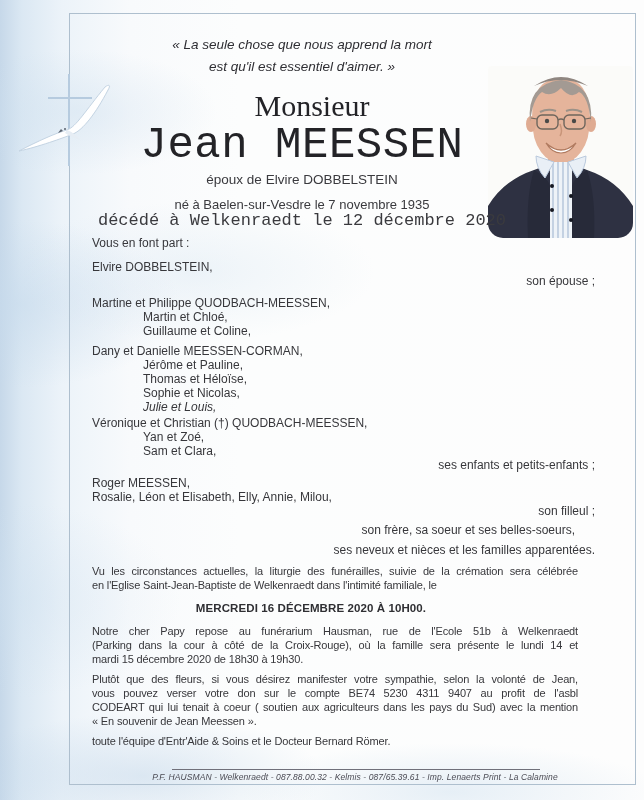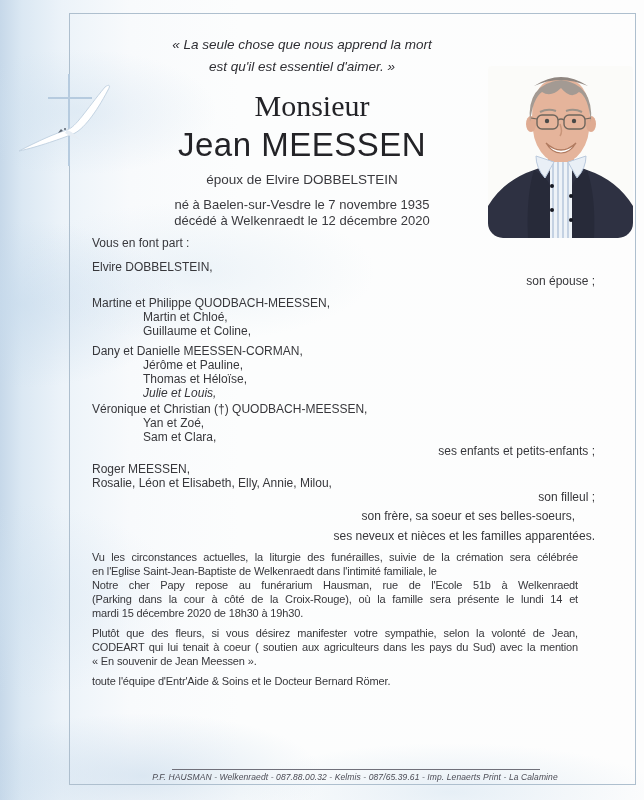--- a/index.html
+++ b/index.html
@@ -22,24 +22,24 @@
   .cross-h{position:absolute;left:48px;top:97px;width:44px;height:2px;background:#b6cbdf;}
   .gull{position:absolute;left:16px;top:80px;width:104px;height:82px;}
   
   .photo{position:absolute;left:488px;top:66px;width:145px;height:172px;background:#fdfdfc;
          border-radius:4px 4px 15px 15px;overflow:hidden;}
   
   .header{position:absolute;left:69px;top:36px;width:466px;text-align:center;}
   .quote{font-style:italic;font-size:13.5px;color:#2e2e33;line-height:17px;}
   .quote2{margin-top:5px;}
   .title{margin-top:13px;font-family:"Liberation Serif",serif;font-size:30px;color:#232327;line-height:36px;padding-left:20px;}
-  .name{font-family:Liberation Sans, sans-serif;font-size:33px;color:#232327;line-height:42px;letter-spacing:.5px;}
+  .name{font-family:Liberation Mono, monospace;font-size:44px;color:#232327;line-height:42px;letter-spacing:.5px;}
   .spouse{margin-top:5px;font-size:13.5px;color:#3a3a3e;line-height:17px;}
   .bornline{margin-top:9px;font-size:13px;line-height:16px;color:#3a3a3e;}
-  .diedline{font-size:13px;line-height:16px;color:#3a3a3e;}
+  .diedline{font-size:17px;line-height:16px;color:#3a3a3e;font-family:Liberation Mono, monospace;}
   
   .main{position:absolute;left:92px;top:236px;width:503px;font-size:12px;line-height:14px;color:#37373b;}
   .ln{white-space:nowrap;}
   .ind{padding-left:51px;}
   .rgt{text-align:right;}
   .rgt2{text-align:right;padding-right:20px;}
   .mb10{margin-bottom:10px;} .mb8{margin-bottom:8px;} .mb7{margin-bottom:7px;text-align:right;}
   .mb6{margin-bottom:6px;} .mb5{margin-bottom:5px;} .mb4{margin-bottom:4px;} .mb2{margin-bottom:2px;font-style:italic;}
   .para{width:486px;font-size:11px;letter-spacing:-.15px;line-height:14px;color:#37373b;}
   .pl{text-align:justify;text-align-last:justify;white-space:nowrap;}
@@ -129,49 +129,52 @@
     <div class="ln">Elvire DOBBELSTEIN,</div>
     <div class="ln rgt mb8">son épouse ;</div>
 
     <div class="ln">Martine et Philippe QUODBACH-MEESSEN,</div>
     <div class="ln ind">Martin et Chloé,</div>
     <div class="ln ind mb6">Guillaume et Coline,</div>
 
     <div class="ln">Dany et Danielle MEESSEN-CORMAN,</div>
     <div class="ln ind">Jérôme et Pauline,</div>
     <div class="ln ind">Thomas et Héloïse,</div>
+    <div class="ln ind">Sophie et Nicolas,</div>
     <div class="ln ind mb2">Julie et Louis,</div>
 
     <div class="ln">Véronique et Christian (†) QUODBACH-MEESSEN,</div>
     <div class="ln ind">Yan et Zoé,</div>
     <div class="ln ind">Sam et Clara,</div>
     <div class="ln rgt mb4">ses enfants et petits-enfants ;</div>
 
     <div class="ln">Roger MEESSEN,</div>
     <div class="ln">Rosalie, Léon et Elisabeth, Elly, Annie, Milou,</div>
 
     <div class="ln rgt mb5">son filleul ;</div>
     <div class="ln rgt2 mb6">son frère, sa soeur et ses belles-soeurs,</div>
 
     <div class="ln mb7">ses neveux et nièces et les familles apparentées.</div>
 
     <div class="para">
       <div class="pl">Vu les circonstances actuelles, la liturgie des funérailles, suivie de la crémation  sera célébrée</div>
       <div class="pl last">en l'Eglise Saint-Jean-Baptiste de Welkenraedt dans l'intimité familiale, le</div>
     </div>
 
+    <div class="event">MERCREDI 16 DÉCEMBRE 2020 À 10H00.</div>
 
     <div class="para">
       <div class="pl">Notre cher Papy repose au funérarium Hausman, rue de l'Ecole 51b à Welkenraedt</div>
       <div class="pl">(Parking dans la cour à côté de la Croix-Rouge), où la famille sera présente le lundi 14 et</div>
       <div class="pl last">mardi 15 décembre 2020 de 18h30 à 19h30.</div>
     </div>
 
     <div class="para mt6">
       <div class="pl">Plutôt que des fleurs, si vous désirez manifester votre sympathie, selon la volonté de Jean,</div>
+      <div class="pl">vous pouvez verser votre don sur le compte BE74 5230 4311 9407 au profit de l'asbl</div>
       <div class="pl">CODEART qui lui tenait à coeur ( soutien aux agriculteurs dans les pays du Sud) avec la mention</div>
       <div class="pl last">« En souvenir de Jean Meessen ».</div>
     </div>
 
     <div class="para mt6">
       <div class="pl last">toute l'équipe d'Entr'Aide &amp; Soins et le Docteur Bernard Römer.</div>
     </div>
   </div>
 
   <div class="footer-rule"></div>

